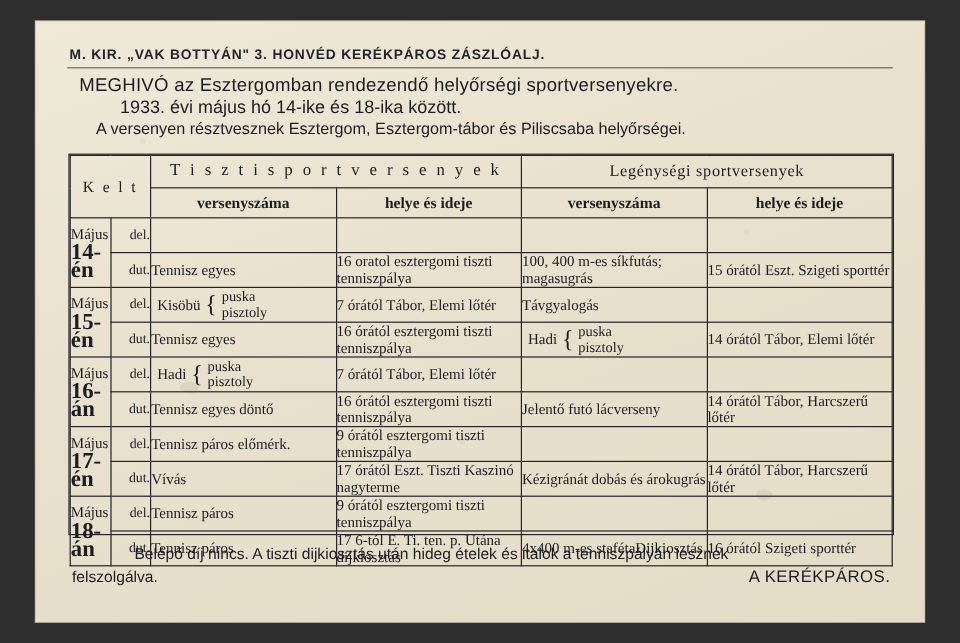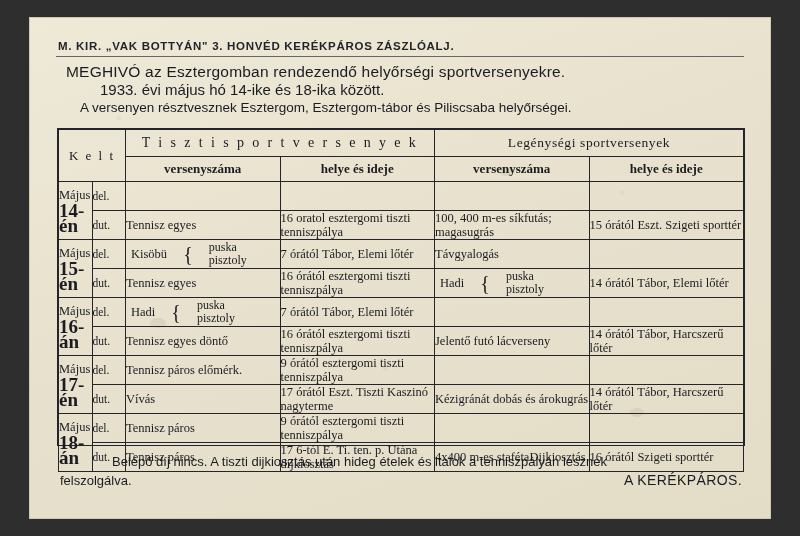--- a/index.html
+++ b/index.html
@@ -128,36 +128,36 @@
   .col-hely2 { width: 130px; }
 
   .datecell {
     font-size: 12.5px;
     line-height: 15px;
     font-family: "Liberation Sans", sans-serif;
   }
   .datecell .d2 { font-weight: bold; font-size: 19px; }
   .dedu {
     width: 34px;
-    text-align: left;
+    text-align: right;
     font-size: 11.5px;
     font-family: "Liberation Serif", serif;
   }
   .cell {
     padding: 2px 5px;
     font-size: 12.5px;
     line-height: 14px;
   }
   .row { height: 29px; }
 
   
   .brace-wrap {
     display: flex;
     align-items: center;
-    gap: 16px;
+    gap: 4px;
     padding: 1px 5px;
     font-size: 12.5px;
     line-height: 13px;
   }
   .brace {
     font-size: 20px;
     line-height: 15px;
     font-family: "Liberation Serif", serif;
   }
   .brace-lines div { line-height: 13px; font-size: 12px; }

